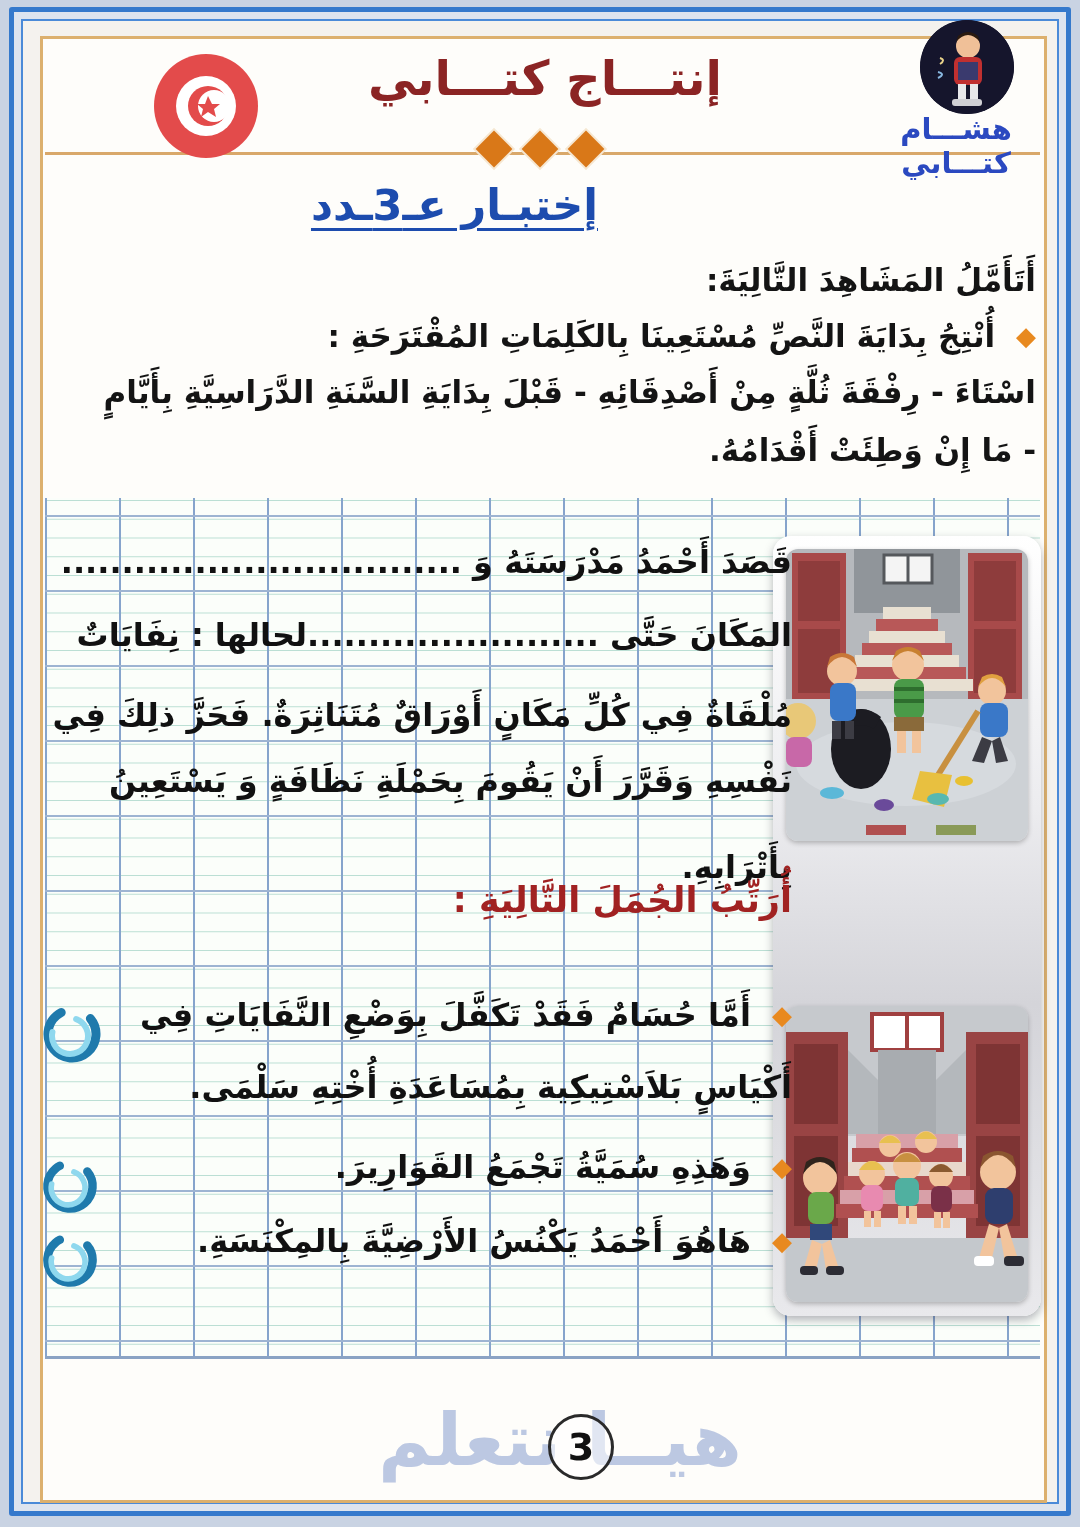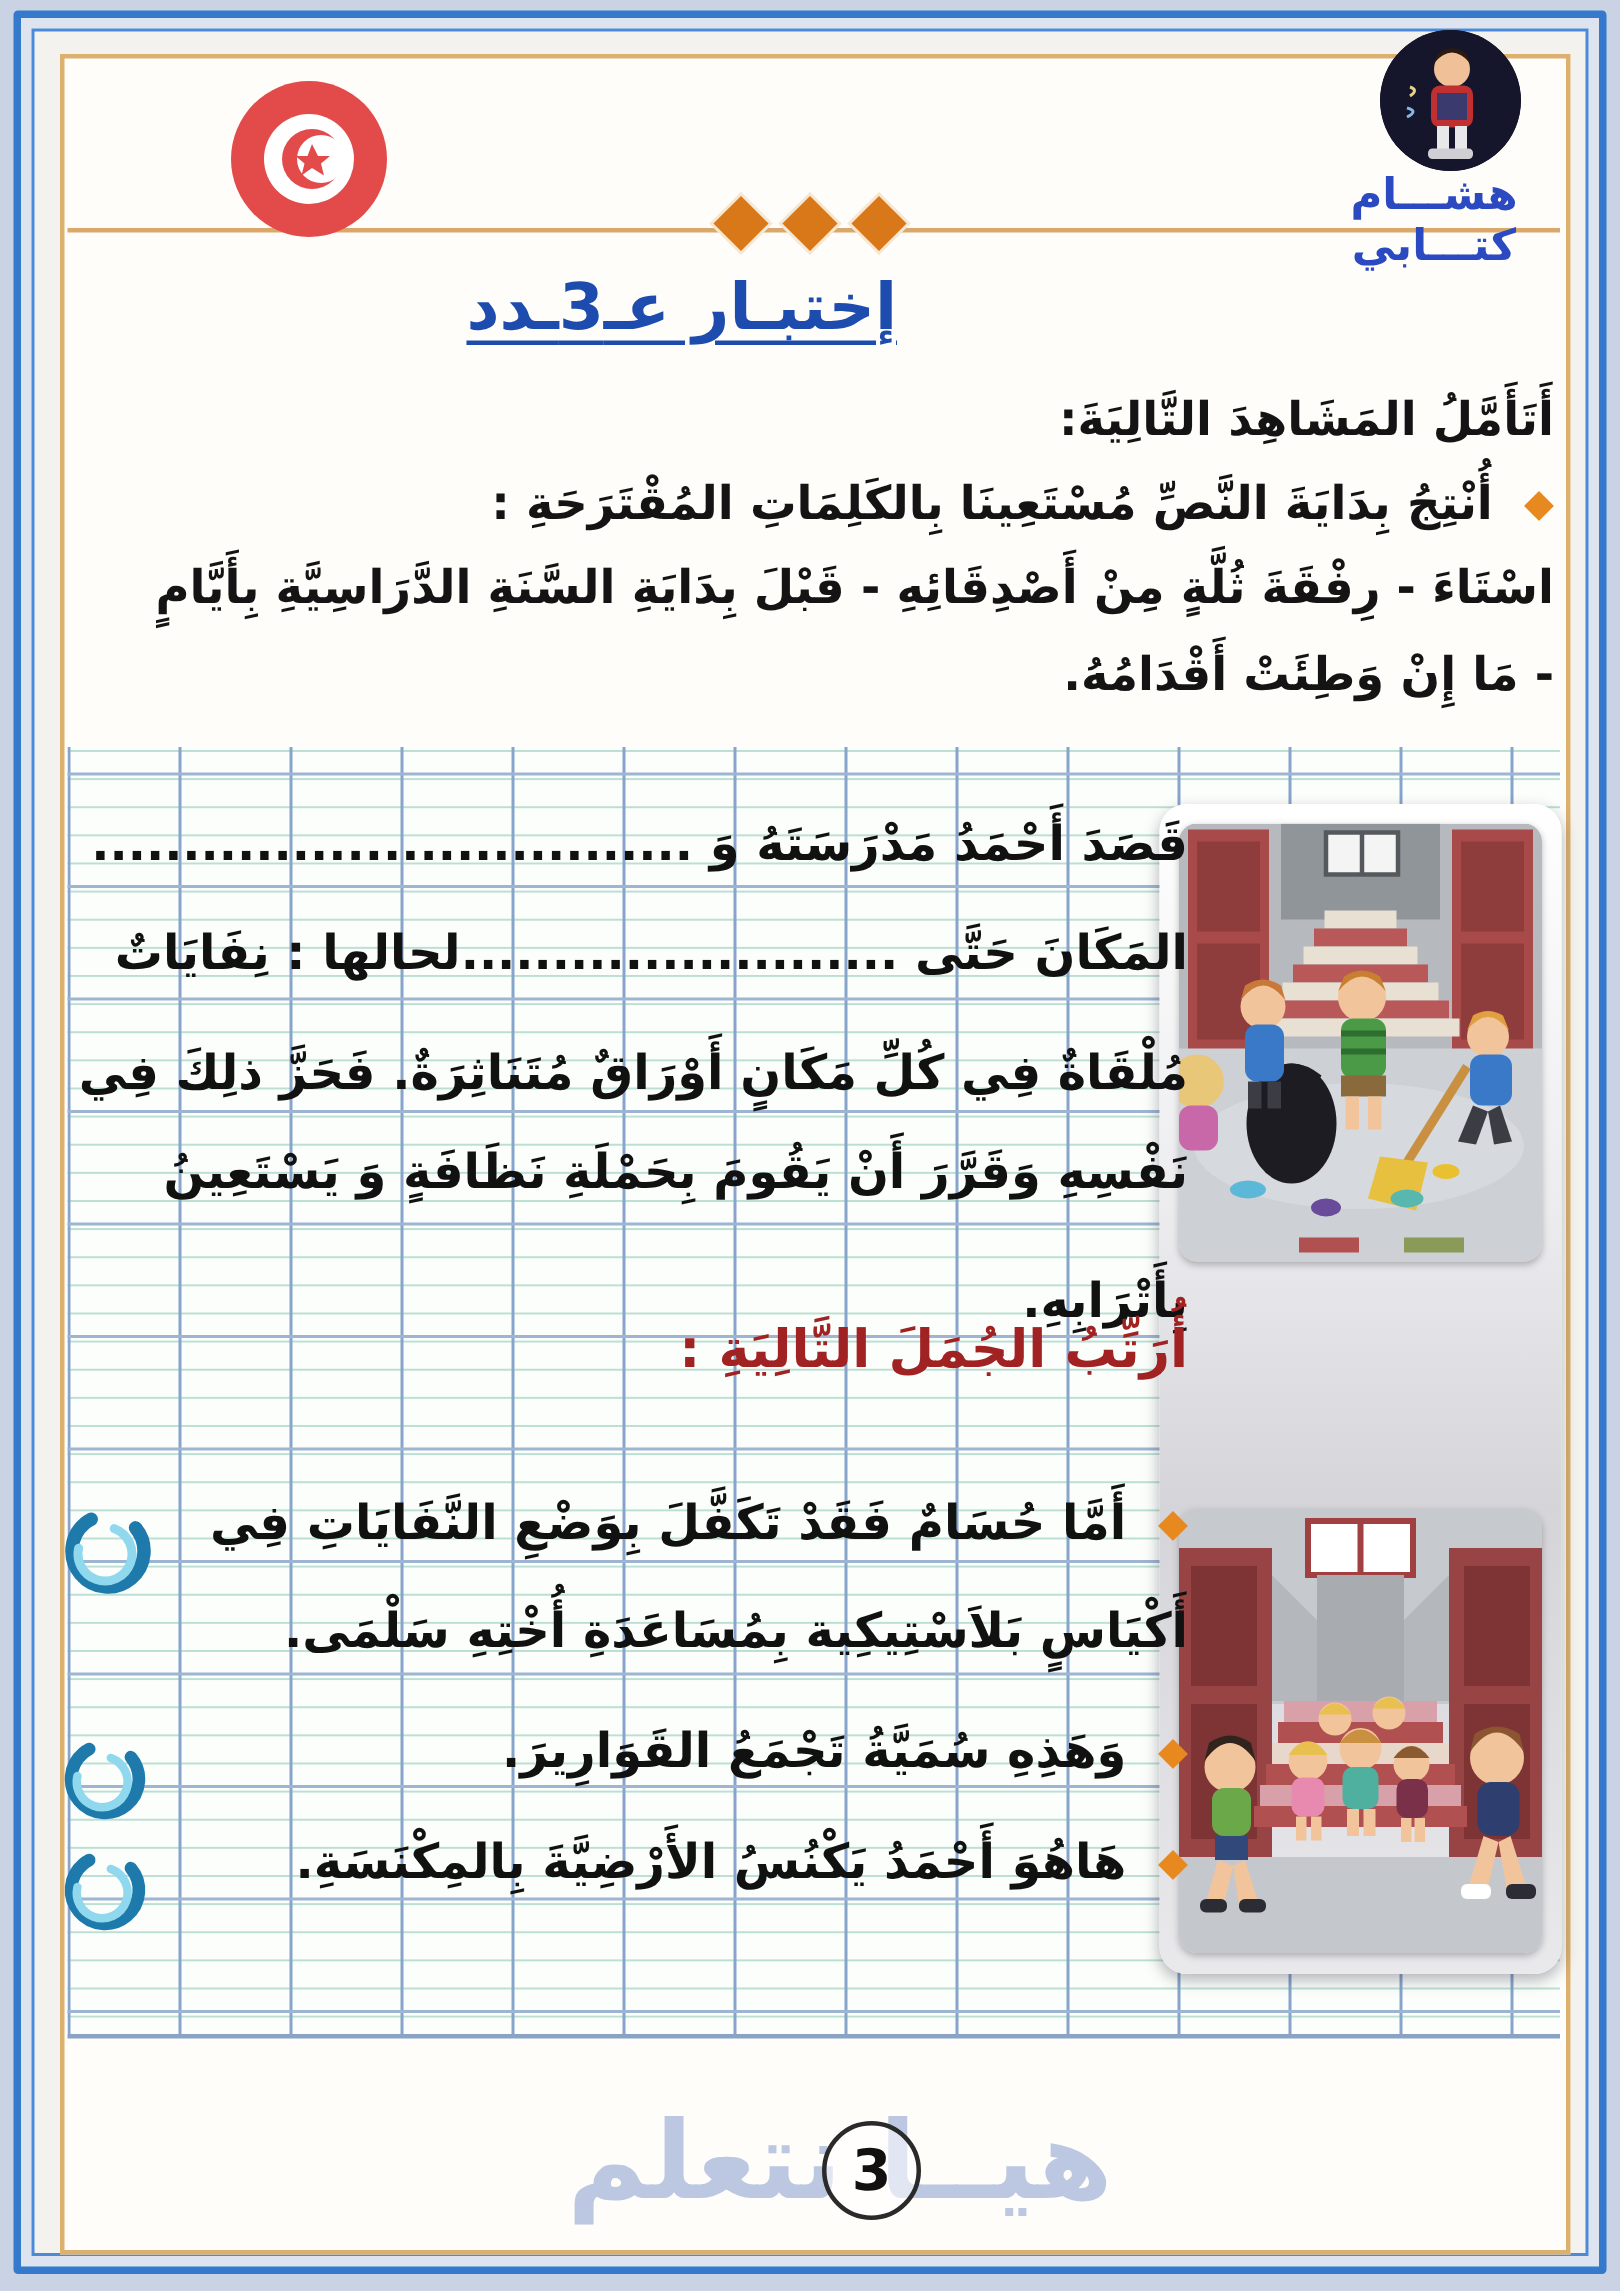--- a/index.html
+++ b/index.html
@@ -66,20 +66,21 @@
   <div class="tan-box"></div>
 
   <svg class="emblem" width="112" height="112" viewBox="0 0 112 112">
     <circle cx="56" cy="56" r="52" fill="#e34b4b"></circle>
     <circle cx="56" cy="56" r="30" fill="#ffffff"></circle>
     <circle cx="58" cy="56" r="20" fill="#e34b4b"></circle>
     <circle cx="64" cy="56" r="16" fill="#ffffff"></circle>
     <polygon points="58,46 62,54 70,54 64,59 66,67 58,62 51,67 53,59 47,54 55,54" fill="#e34b4b"></polygon>
   </svg>
 
+  <div class="main-title">إنتـــاج كتـــابي</div>
 
   <div class="avatar">
     <svg width="94" height="94" viewBox="0 0 94 94">
       <circle cx="47" cy="47" r="47" fill="#15152c"></circle>
       <circle cx="48" cy="26" r="12" fill="#f0c098"></circle>
       <path d="M36 22 Q48 8 60 22 L58 16 Q48 8 38 16 Z" fill="#2a1a10"></path>
       <rect x="34" y="37" width="28" height="28" rx="6" fill="#c03030"></rect>
       <rect x="38" y="42" width="20" height="18" fill="#3a3a6e"></rect>
       <rect x="38" y="64" width="8" height="16" fill="#e8e8ea"></rect>
       <rect x="50" y="64" width="8" height="16" fill="#e8e8ea"></rect>

